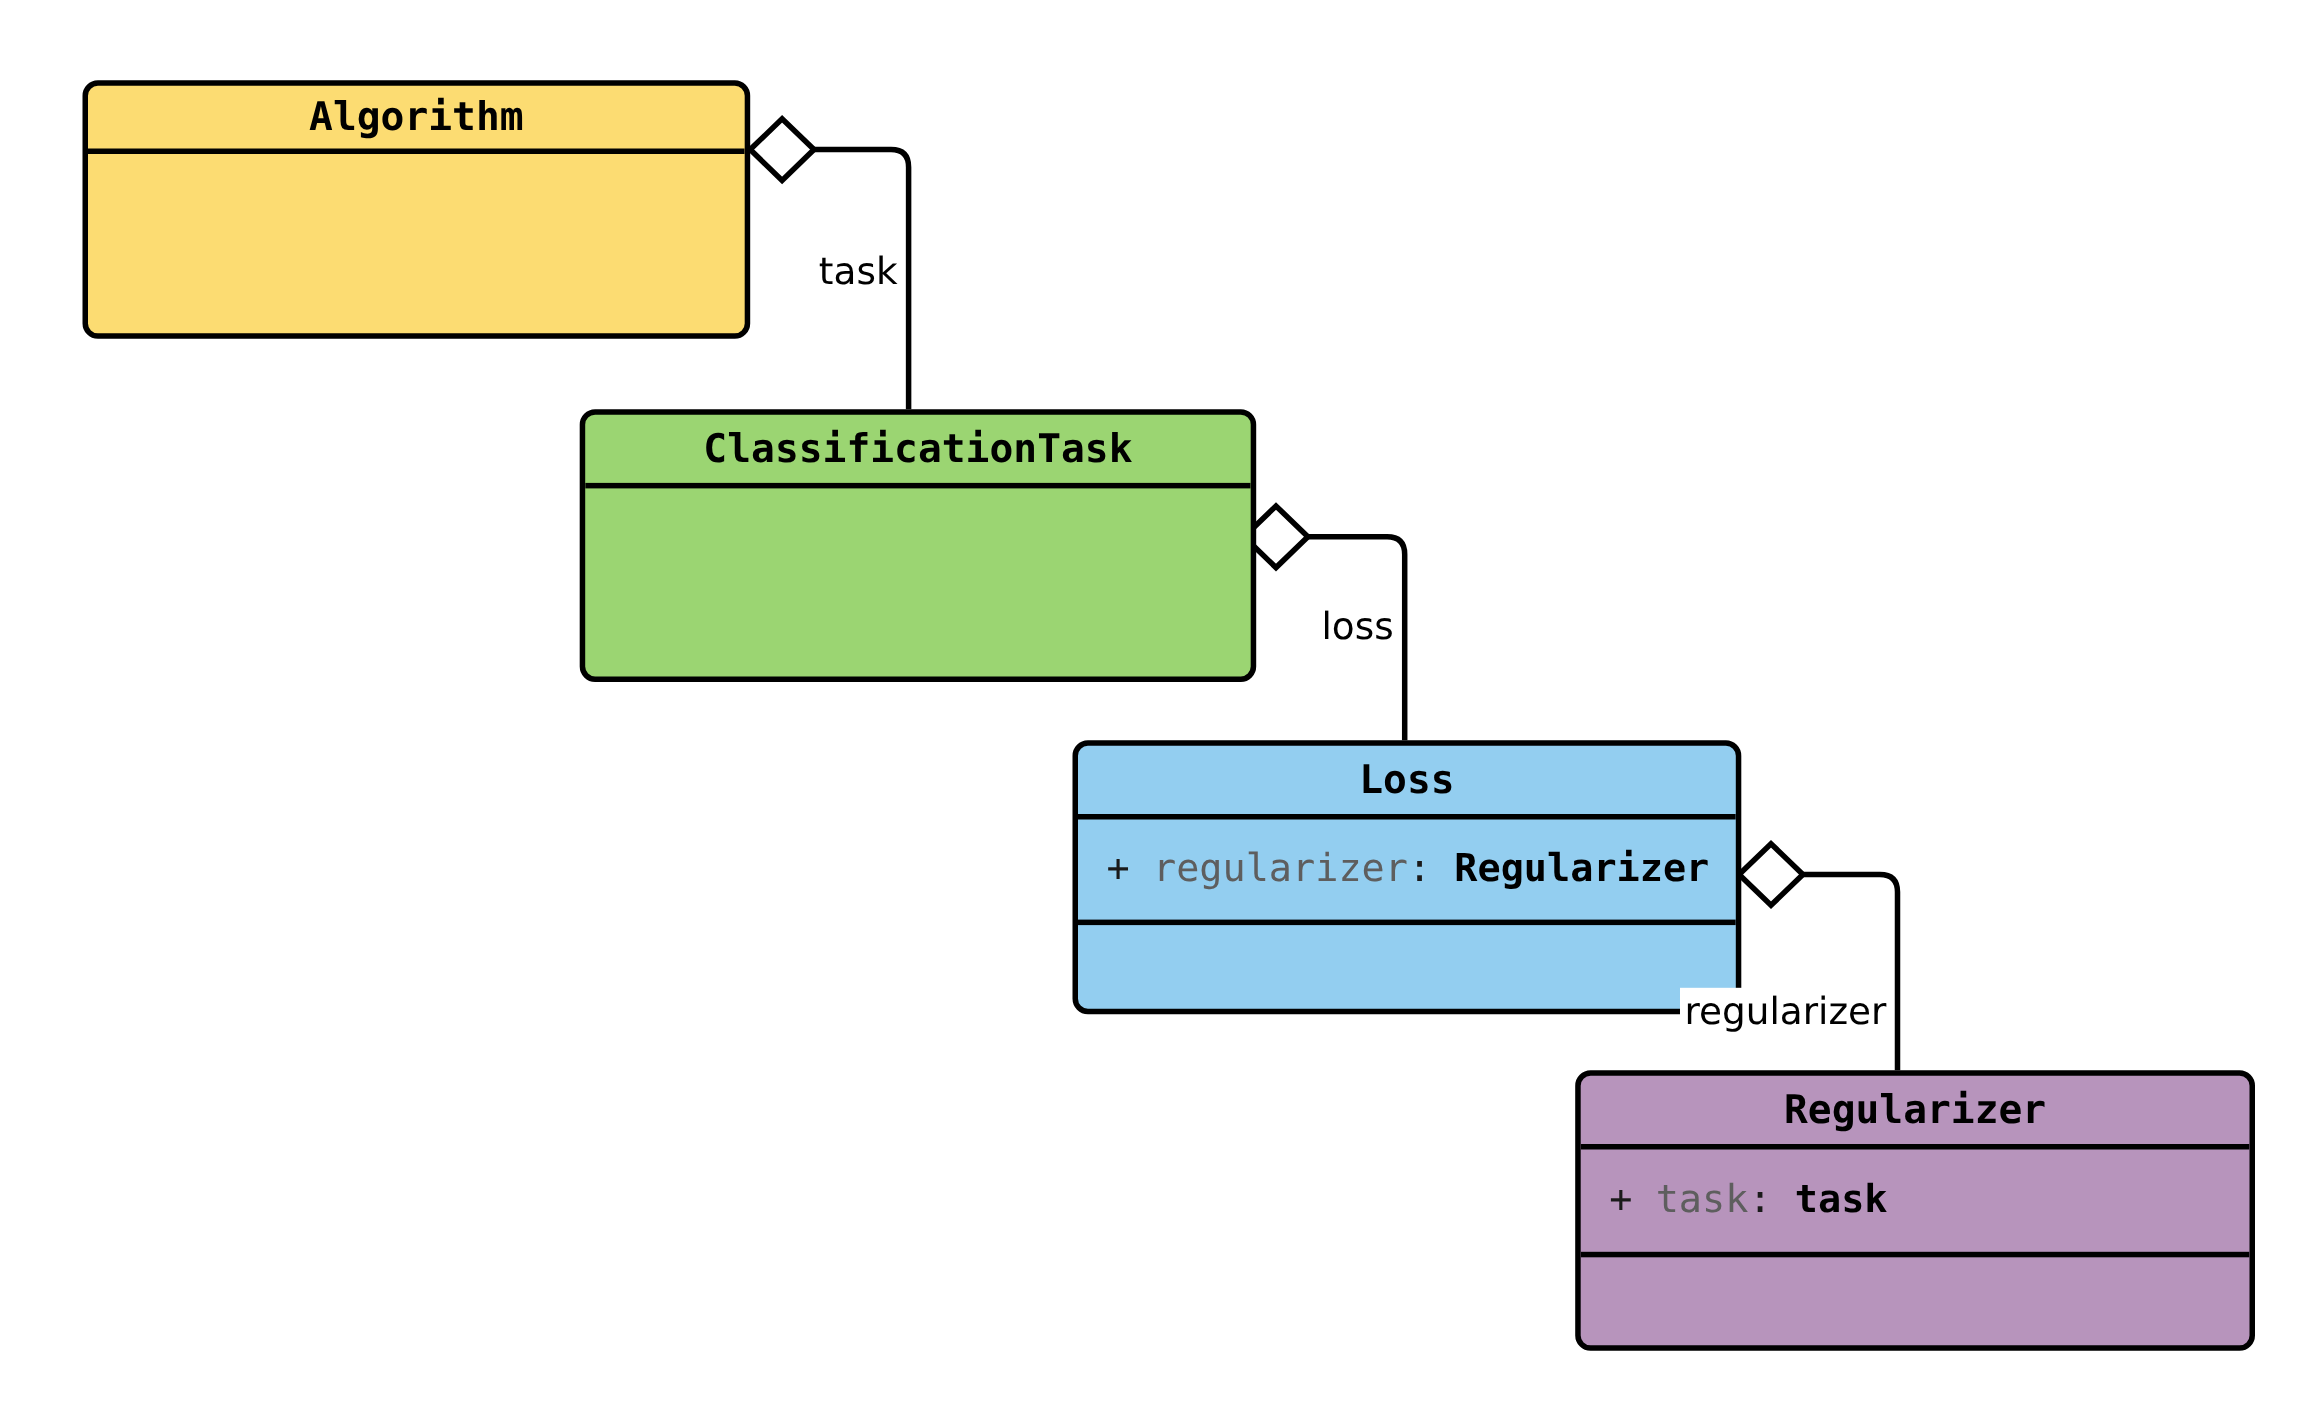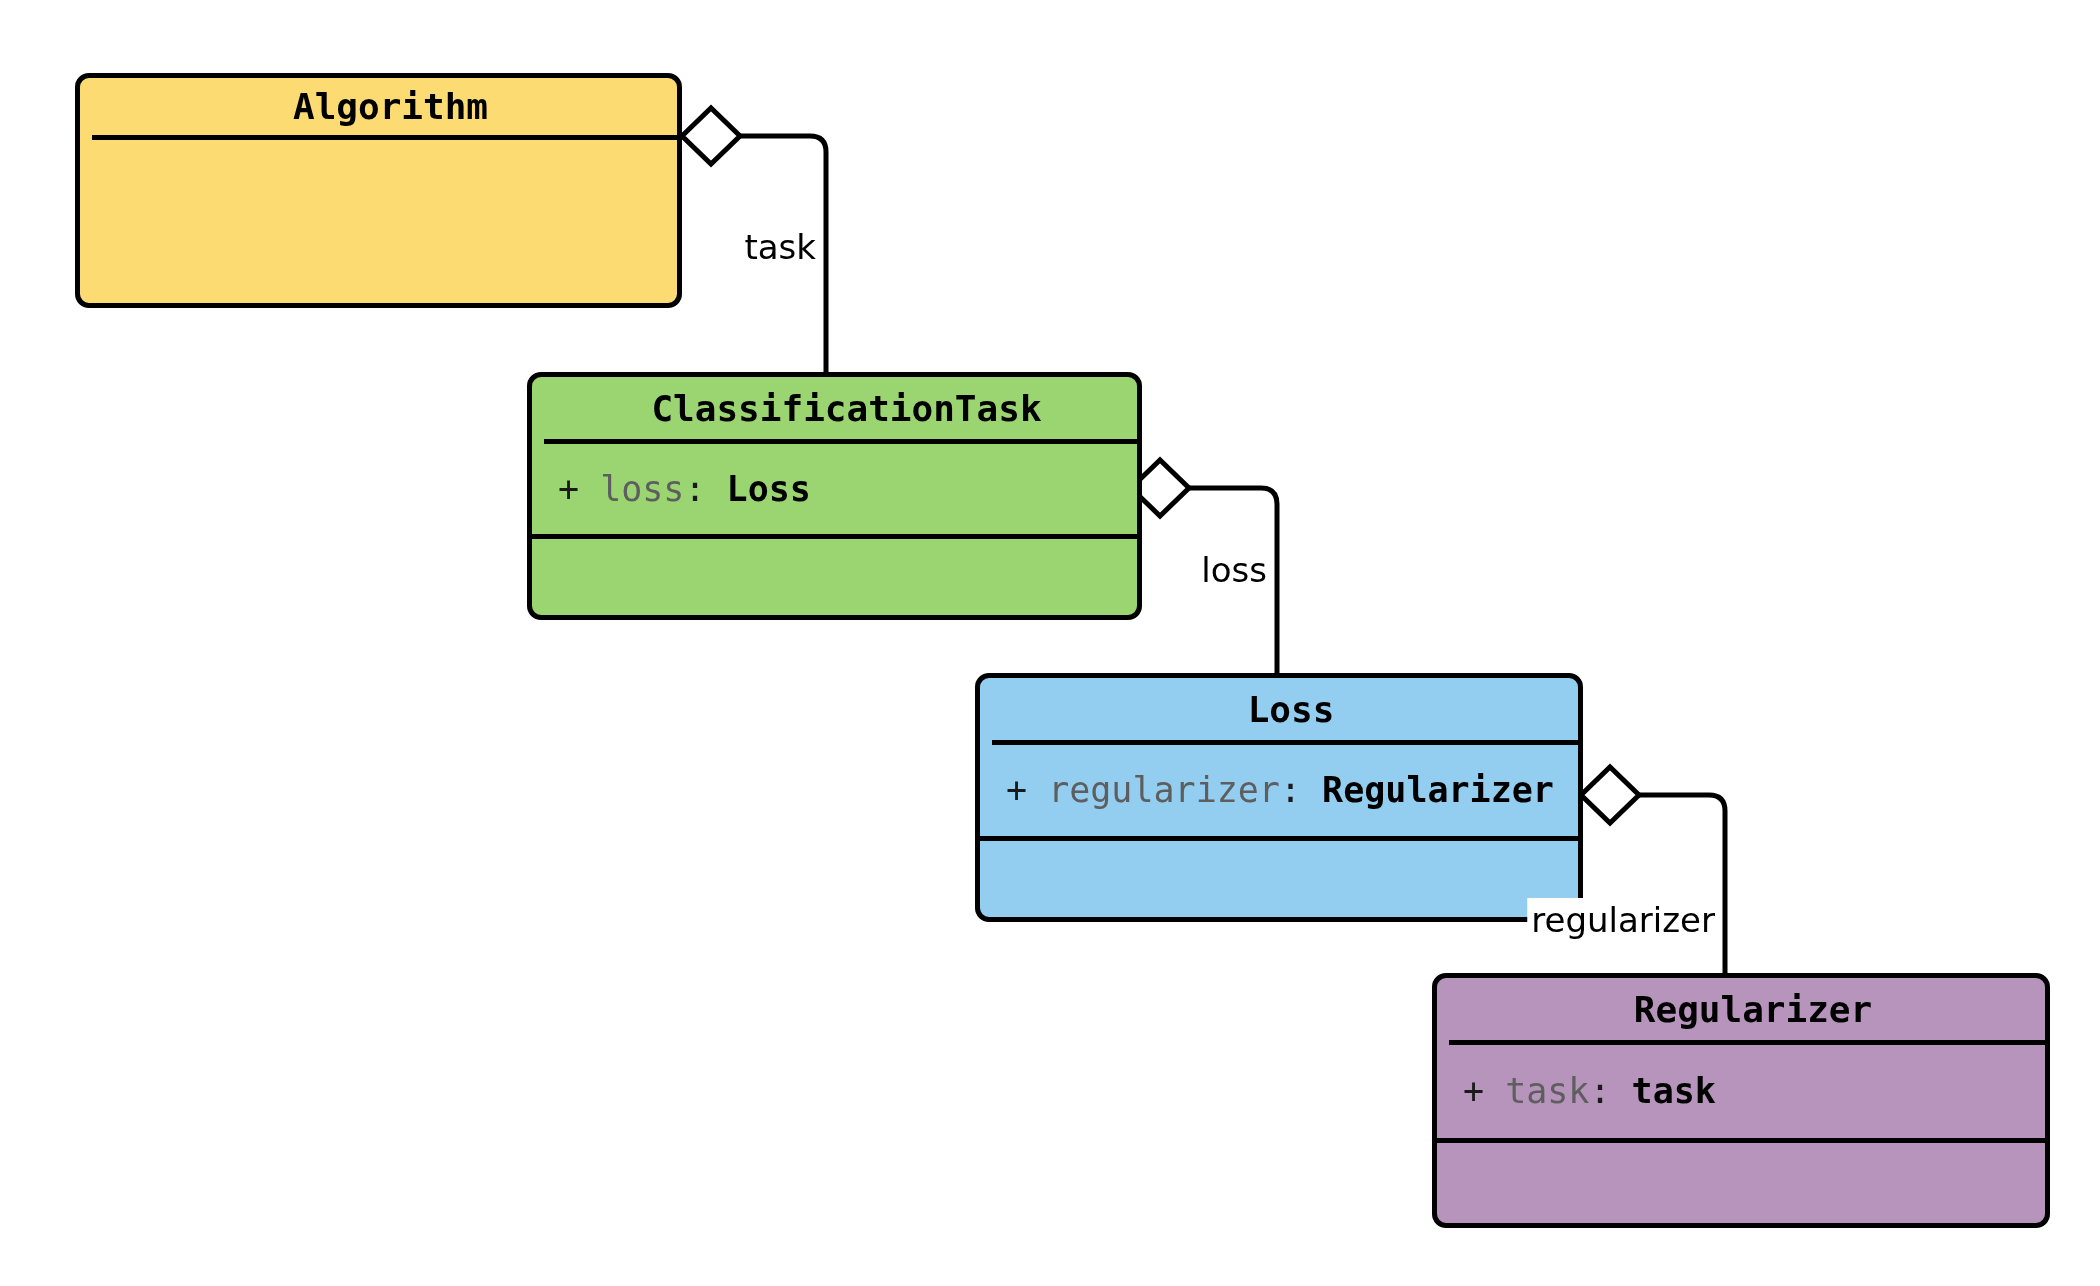--- a/index.html
+++ b/index.html
@@ -28,21 +28,20 @@
   }
   .uml-row {
     box-sizing: border-box;
     display: flex;
     align-items: center;
     width: 100%;
   }
   .uml-title-row {
     justify-content: center;
     border-bottom: 5px solid #000000;
-    margin-left: 12px;
   }
   .uml-attr-row {
     justify-content: flex-start;
     border-bottom: 5px solid #000000;
     padding-left: 26px;
   }
   .uml-method-row {
     justify-content: flex-start;
   }
   .uml-title {
@@ -131,23 +130,20 @@
     <div class="uml-row uml-title-row" style="height:62px;">
       <span class="uml-title">Algorithm</span>
     </div>
     <div class="uml-row uml-method-row" style="height:70px;"></div>
   </div>
 
   <div class="uml-class" style="left:527px; top:372px; width:615px; height:248px; background:#9BD572;">
     <div class="uml-row uml-title-row" style="height:67px;">
       <span class="uml-title">ClassificationTask</span>
     </div>
-    <div class="uml-row uml-attr-row" style="height:95px;">
-      <span class="attr-line"><span class="attr-vis">+</span><span class="attr-sp">&nbsp;</span><span class="attr-name">loss</span><span class="attr-colon">:</span><span class="attr-sp">&nbsp;</span><span class="attr-type">Loss</span></span>
-    </div>
     <div class="uml-row uml-method-row" style="height:76px;"></div>
   </div>
 
   <div class="uml-class" style="left:975px; top:673px; width:608px; height:249px; background:#93CEF0;">
     <div class="uml-row uml-title-row" style="height:67px;">
       <span class="uml-title">Loss</span>
     </div>
     <div class="uml-row uml-attr-row" style="height:96px;">
       <span class="attr-line"><span class="attr-vis">+</span><span class="attr-sp">&nbsp;</span><span class="attr-name">regularizer</span><span class="attr-colon">:</span><span class="attr-sp">&nbsp;</span><span class="attr-type">Regularizer</span></span>
     </div>

